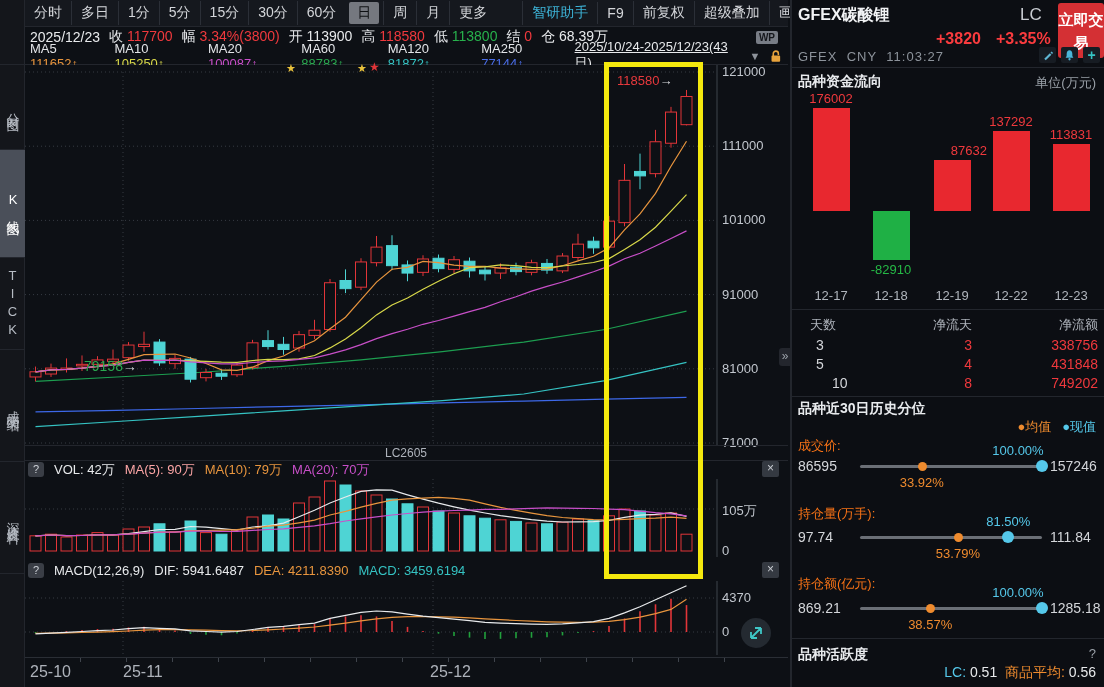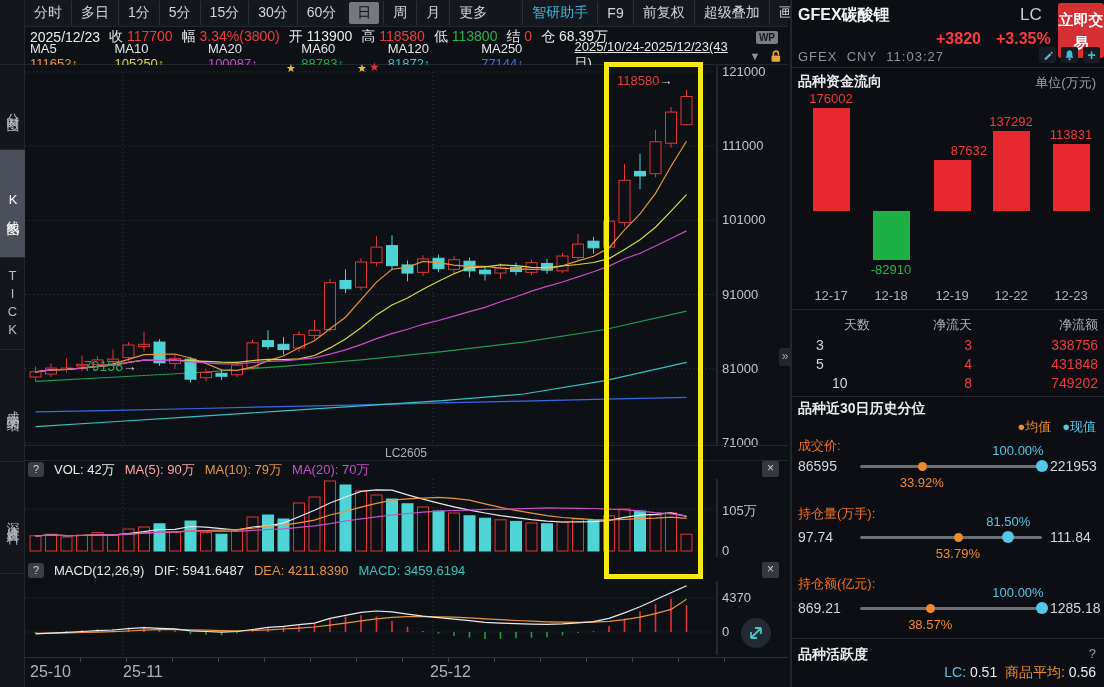--- a/index.html
+++ b/index.html
@@ -493,21 +493,21 @@
           <div class="ff-bar" style="left: 200.5px; width: 37px; height: 80px; top: 39px; background: rgb(232, 40, 47);"></div>
           <div class="ff-lab" style="left: 184px; top: 22px; color: rgb(240, 57, 61);">137292</div>
           <div class="ff-date" style="left: 189px; top: 196px;">12-22</div>
           <div class="ff-bar" style="left: 260.5px; width: 37px; height: 67px; top: 52px; background: rgb(232, 40, 47);"></div>
           <div class="ff-lab" style="left: 244px; top: 35px; color: rgb(240, 57, 61);">113831</div>
           <div class="ff-date" style="left: 249px; top: 196px;">12-23</div>
         </div>
     </div>
 
     <div class="rp-sec" style="top:310px;height:87px;" id="flow-table">
-        <div class="tbl-cell" style="top: 6px; left: 18px; width: 60px; text-align: right; color: rgb(174, 179, 187); font-family: Liberation Serif, serif;">天数</div>
+        <div class="tbl-cell" style="top: 6px; left: 18px; width: 60px; text-align: left; color: rgb(174, 179, 187); font-family: Liberation Serif, serif;">天数</div>
         <div class="tbl-cell" style="top: 6px; left: 120px; width: 60px; text-align: right; color: rgb(174, 179, 187);">净流天</div>
         <div class="tbl-cell" style="top: 6px; left: 200px; width: 106px; text-align: right; color: rgb(174, 179, 187);">净流额</div>
         <div class="tbl-cell" style="top: 27px; left: 18px; width: 60px; text-align: left; color: rgb(212, 214, 218); font-size: 14px; padding-left: 6px;">3</div>
         <div class="tbl-cell" style="top: 27px; left: 120px; width: 60px; text-align: right; color: rgb(240, 57, 61); font-size: 14px;">3</div>
         <div class="tbl-cell" style="top: 27px; left: 200px; width: 106px; text-align: right; color: rgb(240, 57, 61); font-size: 14px;">338756</div>
         <div class="tbl-cell" style="top: 46px; left: 18px; width: 60px; text-align: left; color: rgb(212, 214, 218); font-size: 14px; padding-left: 6px;">5</div>
         <div class="tbl-cell" style="top: 46px; left: 120px; width: 60px; text-align: right; color: rgb(240, 57, 61); font-size: 14px;">4</div>
         <div class="tbl-cell" style="top: 46px; left: 200px; width: 106px; text-align: right; color: rgb(240, 57, 61); font-size: 14px;">431848</div>
         <div class="tbl-cell" style="top: 65px; left: 34px; width: 60px; text-align: left; color: rgb(212, 214, 218); font-size: 14px; padding-left: 6px;">10</div>
         <div class="tbl-cell" style="top: 65px; left: 120px; width: 60px; text-align: right; color: rgb(240, 57, 61); font-size: 14px;">8</div>
@@ -516,21 +516,21 @@
 
     <div class="rp-sec" style="top:397px;height:242px;">
       <span class="sec-title" style="top:3px;">品种近30日历史分位</span>
       <span class="legend" style="top:21px;">
         <span style="color:#ef8b2e;">●</span><span style="color:#ef8b2e;">均值</span>
         &nbsp;&nbsp;<span style="color:#55c8ea;">●</span><span style="color:#55c8ea;">现值</span>
       </span>
       <div id="sliders">
           <div class="slider-label" style="top: 40px;">成交价:</div>
           <div class="sl-min" style="left: 6px; top: 61px;">86595</div>
-          <div class="sl-max" style="left: 258px; top: 61px;">221953</div>
+          <div class="sl-max" style="left: 258px; top: 61px;">157246</div>
           <div class="sl-track" style="left: 68px; top: 68px; width: 182px;"></div>
           <div class="sl-dot" style="left: 125.734px; top: 65px; width: 9px; height: 9px; background: rgb(239, 139, 46);"></div>
           <div class="sl-dot" style="left: 244px; top: 63px; width: 12px; height: 12px; background: rgb(85, 200, 234);"></div>
           <div class="sl-pct" style="left: 186px; top: 46px; color: rgb(85, 200, 234);">100.00%</div>
           <div class="sl-pct" style="left: 89.7344px; top: 78px; color: rgb(239, 139, 46);">33.92%</div>
           <div class="slider-label" style="top: 108px;">持仓量(万手):</div>
           <div class="sl-min" style="left: 6px; top: 132px;">97.74</div>
           <div class="sl-max" style="left: 258px; top: 132px;">111.84</div>
           <div class="sl-track" style="left: 68px; top: 139px; width: 182px;"></div>
           <div class="sl-dot" style="left: 161.898px; top: 136px; width: 9px; height: 9px; background: rgb(239, 139, 46);"></div>

